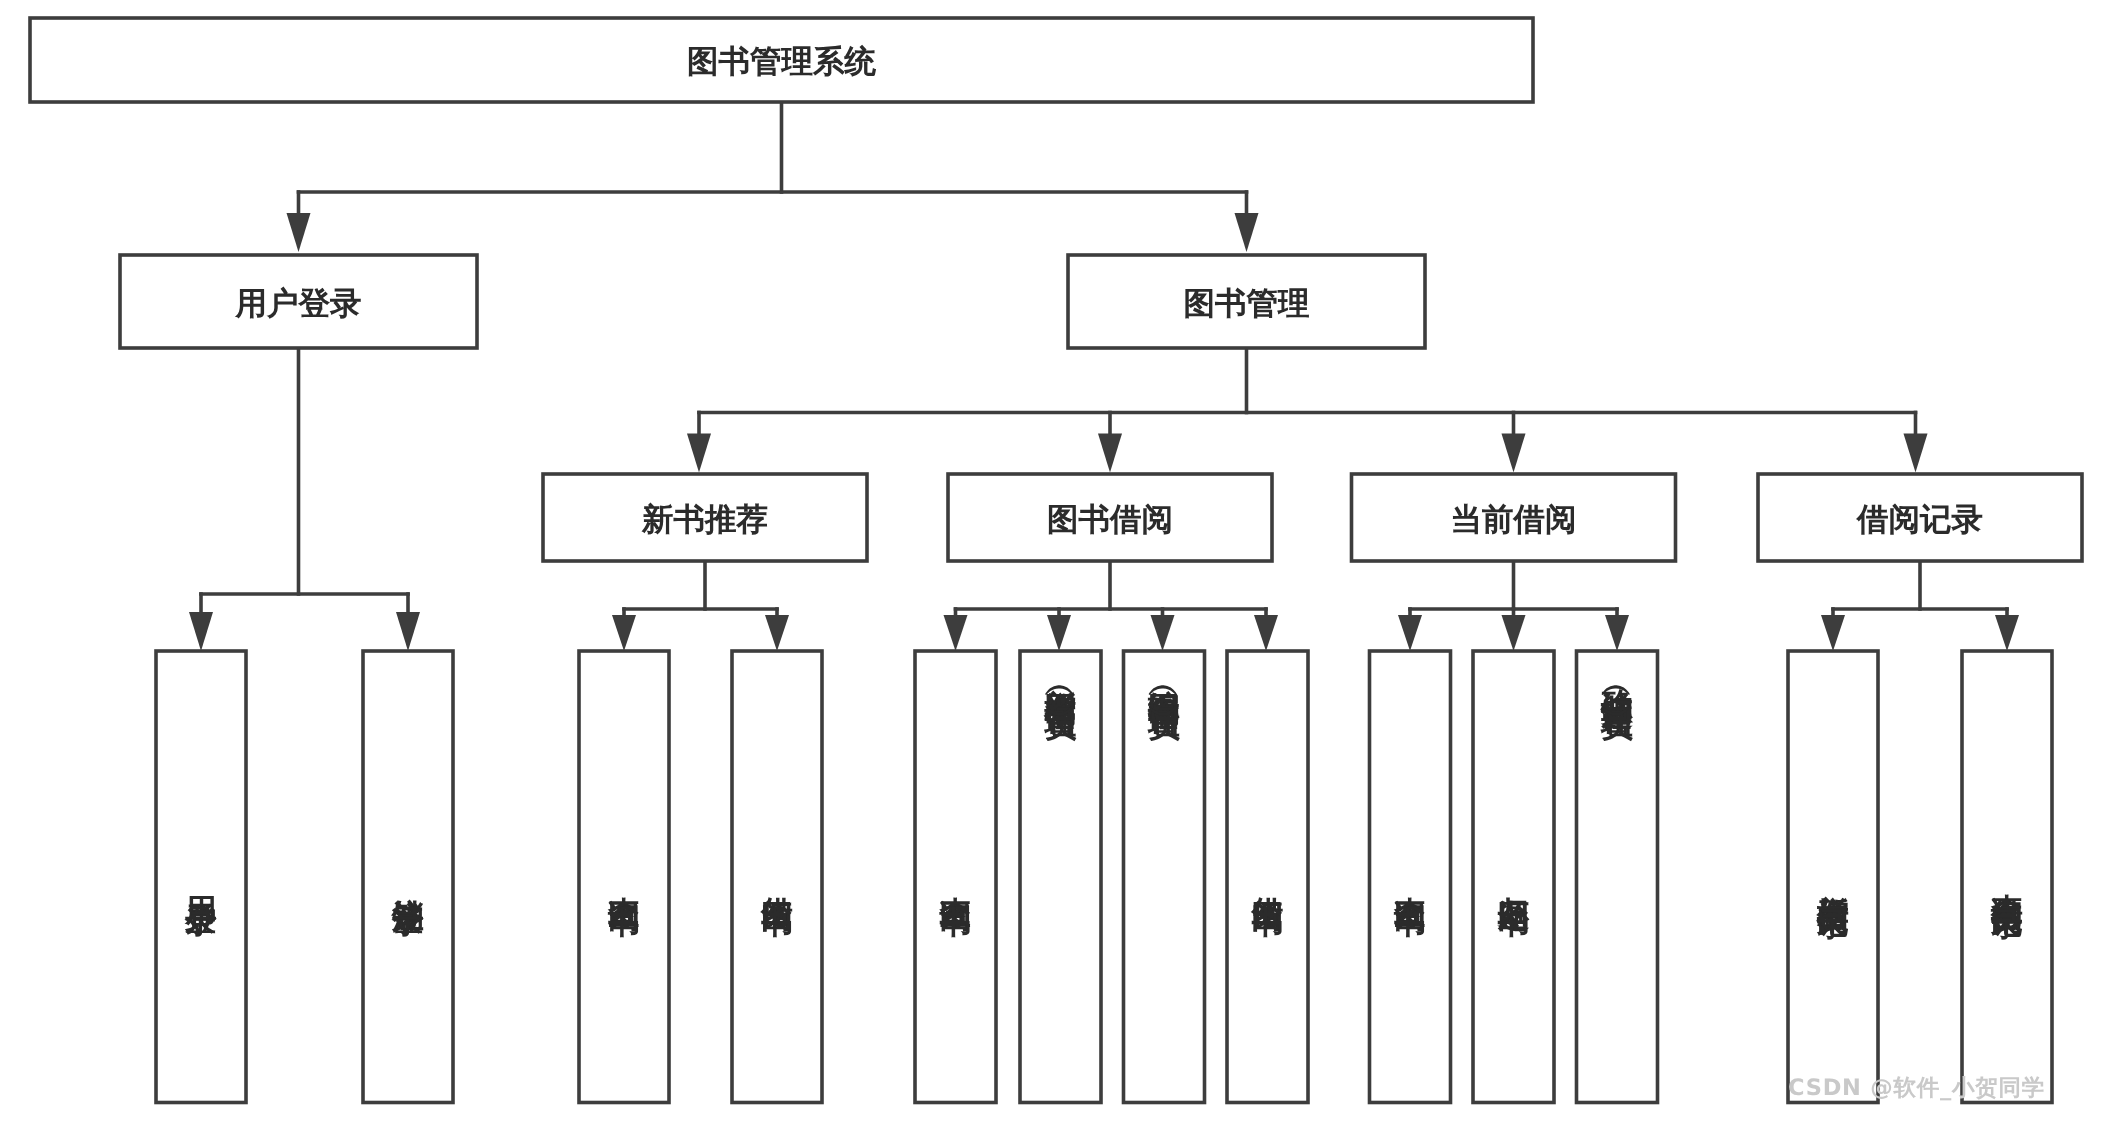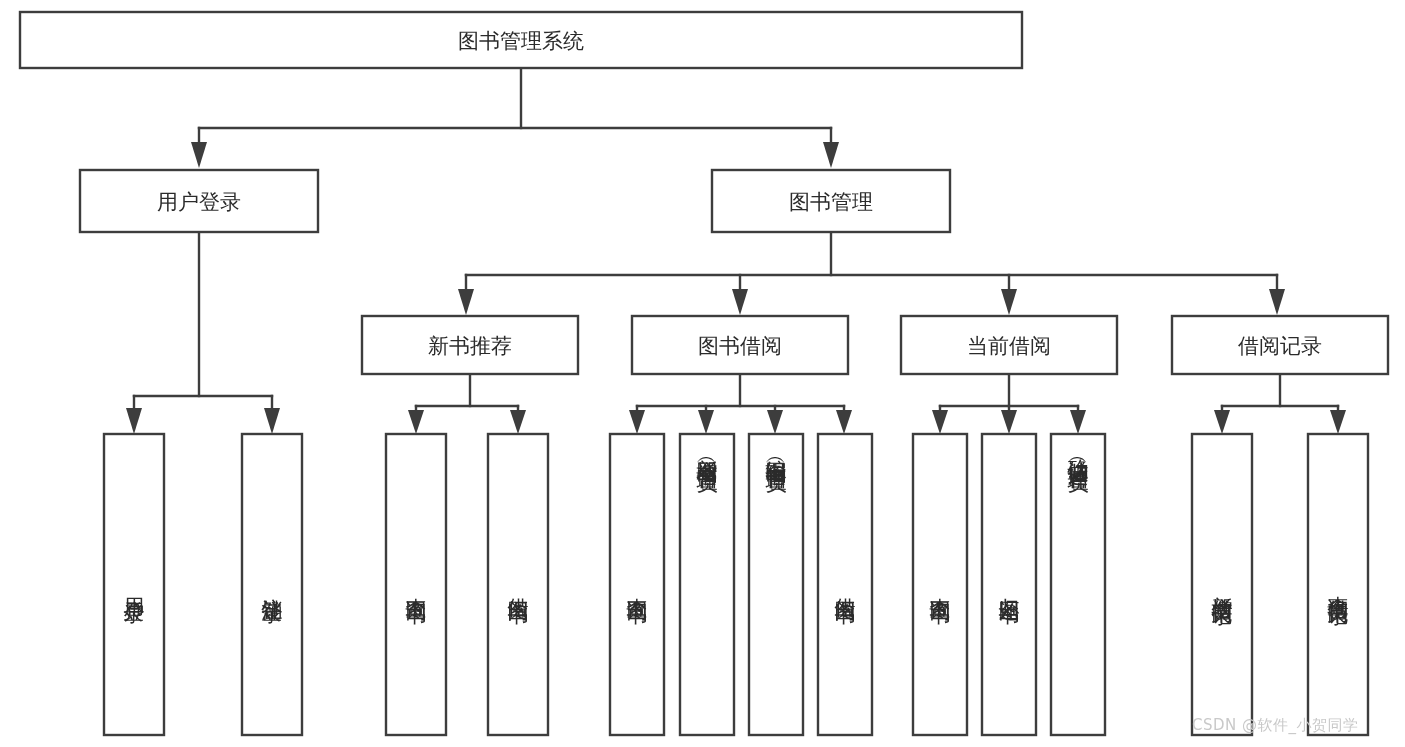--- a/index.html
+++ b/index.html
@@ -11,20 +11,21 @@
     width: 1405px;
     height: 747px;
     font-family: "DejaVu Sans", "Liberation Sans", sans-serif;
     overflow: hidden;
   }
   #diagram-root {
     position: relative;
     width: 1373px;
     height: 747px;
     background: #ffffff;
+    font-weight: bold;
   }
   svg.canvas {
     position: absolute;
     left: 0;
     top: 0;
     width: 1405px;
     height: 747px;
   }
   .node-box {
     fill: #ffffff;

